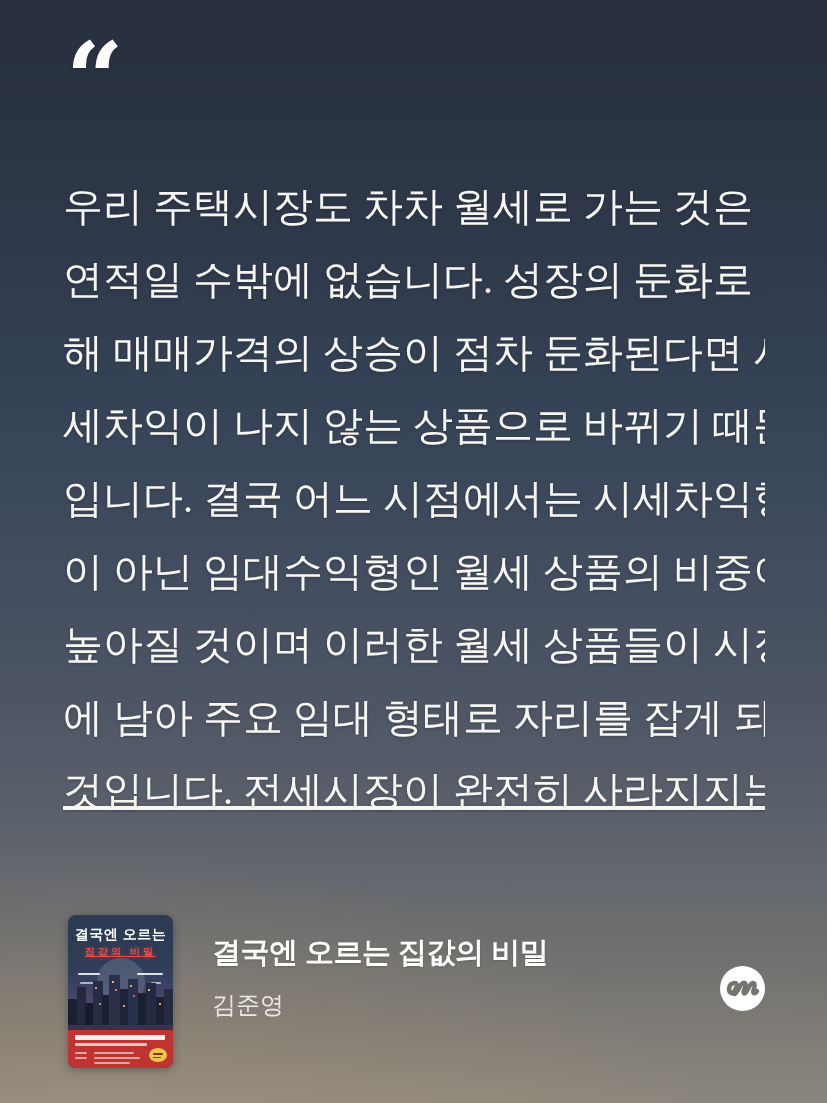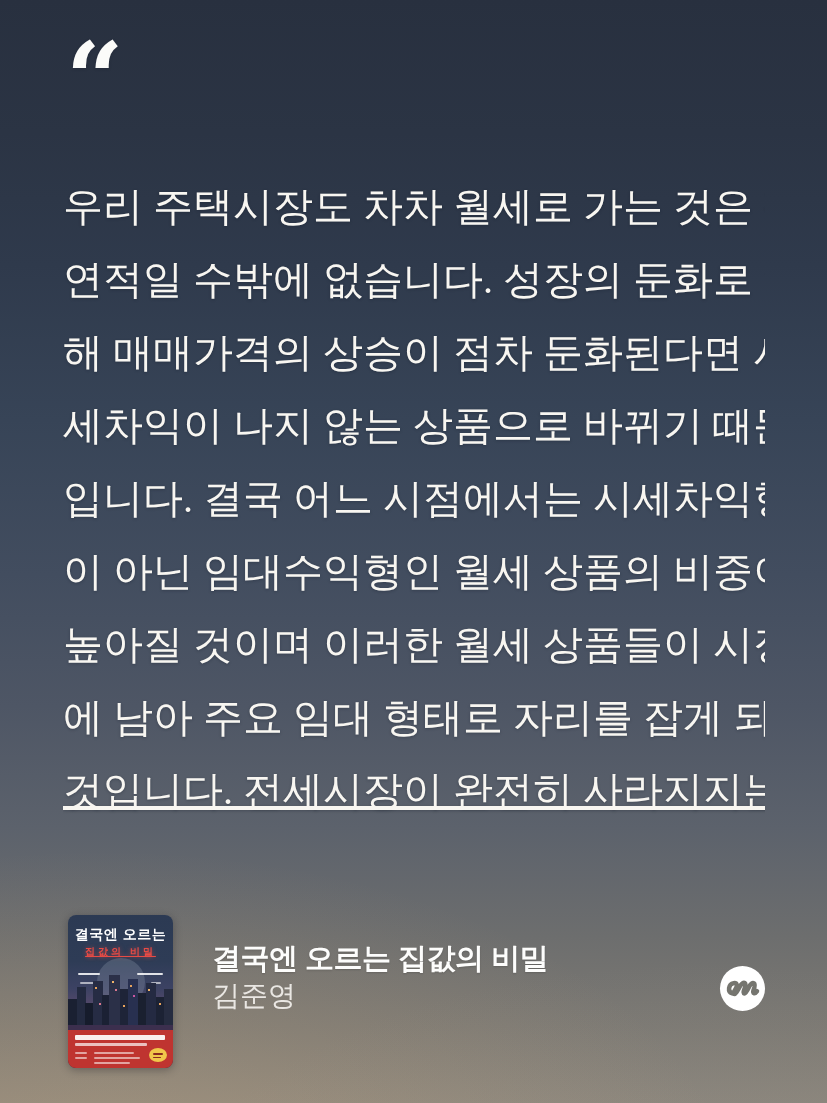--- a/index.html
+++ b/index.html
@@ -91,25 +91,25 @@
   }
   .band-bar{position:absolute;background:rgba(255,255,255,0.92);border-radius:1px;}
   .badge{
     position:absolute;right:6px;bottom:6px;width:18px;height:14px;border-radius:50%;
     background:#f0c64a;
   }
   .badge .mini{position:absolute;left:4px;background:#8a2a20;height:1.5px;border-radius:1px;}
   .meta{position:absolute;left:212px;top:0;}
   .book-title{
     color:#fdfdfc;font-weight:bold;font-size:29px;line-height:34px;
-    margin-top:28px;letter-spacing:-0.5px;
+    margin-top:22px;letter-spacing:-0.5px;
     text-shadow:0 1px 2px rgba(30,30,30,0.2);
   }
   .book-author{
-    color:rgba(248,246,242,0.88);font-size:28px;line-height:28px;margin-top:7px;
+    color:rgba(248,246,242,0.88);font-size:24px;line-height:28px;margin-top:22px;
   }
   .logo{
     position:absolute;right:61px;top:52px;width:47px;height:47px;
   }
 </style>
 </head>
 <body>
 
 <div class="card">
 

